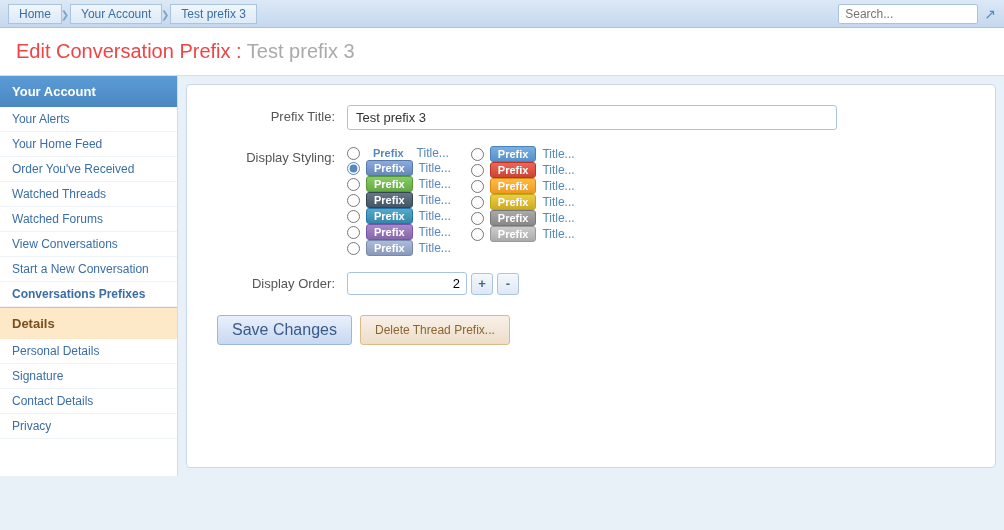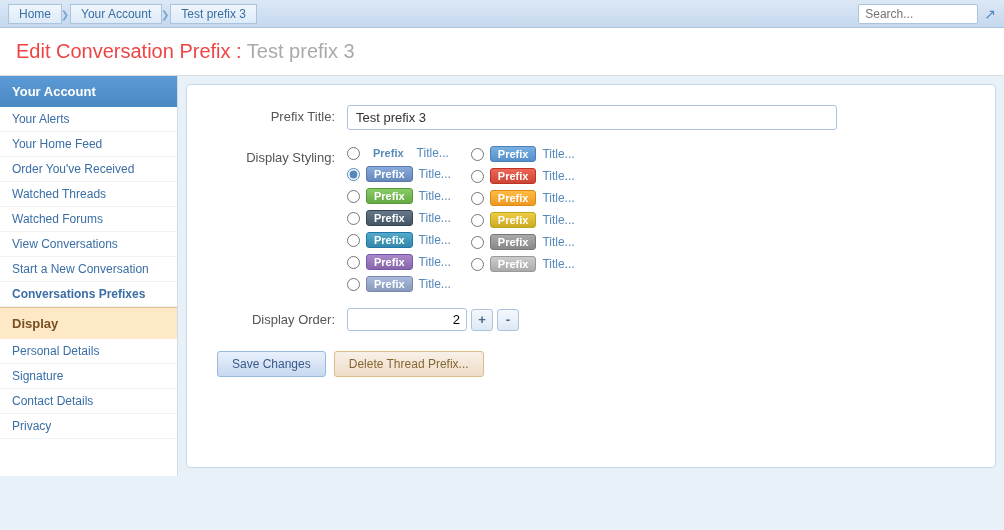--- a/index.html
+++ b/index.html
@@ -41,21 +41,21 @@
     }
     .breadcrumb-item:not(:first-child) {
       margin-left: 8px;
     }
     .search-box {
       border: 1px solid #aac4de;
       background: #fff;
       padding: 2px 6px;
       font-size: 12px;
       color: #7f1d1d;
-      width: 120px;
+      width: 140px;
       border-radius: 2px;
     }
     .expand-icon {
       color: #5588bb;
       font-size: 14px;
       cursor: pointer;
     }
 
     
     .page-title-bar {
@@ -162,21 +162,21 @@
     }
 
     
     .styling-grid {
       display: flex;
       gap: 20px;
     }
     .styling-col {
       display: flex;
       flex-direction: column;
-      gap: 6px;
+      gap: 0;
     }
     .styling-row {
       display: flex;
       align-items: center;
       gap: 6px;
     }
     .radio-btn {
       width: 13px;
       height: 13px;
       accent-color: #5588bb;
@@ -243,21 +243,21 @@
       display: flex;
       gap: 8px;
     }
     .btn-save {
       background: linear-gradient(to bottom, #e8f0fc, #c8d8f0);
       border: 1px solid #99b8dd;
       color: #3a5a88;
       padding: 5px 14px;
       border-radius: 3px;
       cursor: pointer;
-      font-size: 12px;
+      font-size: 16px;
     }
     .btn-delete {
       background: linear-gradient(to bottom, #f8f0e8, #eeddc8);
       border: 1px solid #ddbb88;
       color: #886633;
       padding: 5px 14px;
       border-radius: 3px;
       cursor: pointer;
       font-size: 12px;
     }
@@ -290,21 +290,21 @@
     <a class="sidebar-item">Your Alerts</a>
     <a class="sidebar-item">Your Home Feed</a>
     <a class="sidebar-item">Order You've Received</a>
     <a class="sidebar-item">Watched Threads</a>
     <a class="sidebar-item">Watched Forums</a>
 
     <a class="sidebar-item">View Conversations</a>
     <a class="sidebar-item">Start a New Conversation</a>
     <a class="sidebar-item bold-link" style="font-weight:bold;">Conversations Prefixes</a>
 
-    <div class="sidebar-section-header2">Display</div>
+    <div class="sidebar-section-header2">Details</div>
     <a class="sidebar-item">Personal Details</a>
     <a class="sidebar-item">Signature</a>
     <a class="sidebar-item">Contact Details</a>
     <a class="sidebar-item">Privacy</a>
   </div>
 
   <div class="content-area">
 
     <div class="form-row">
       <div class="form-label">Prefix Title:</div>

